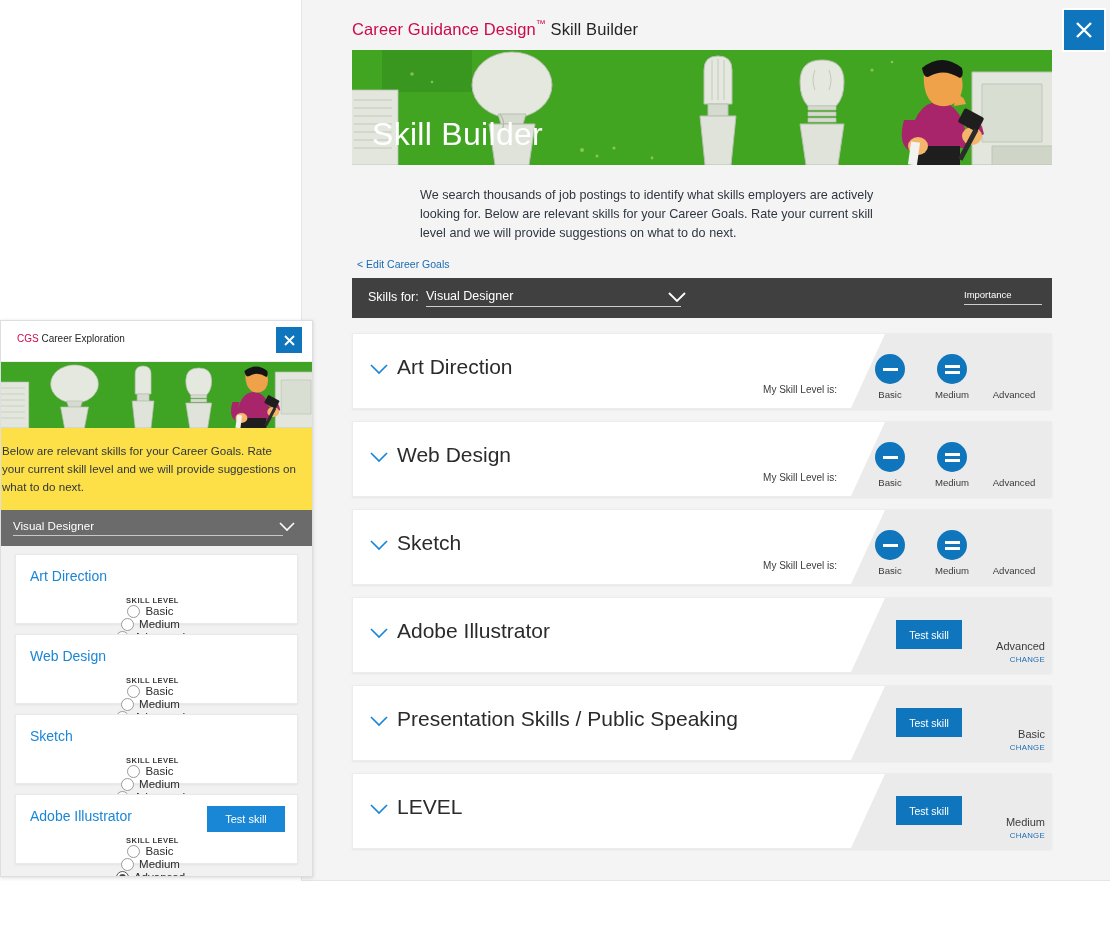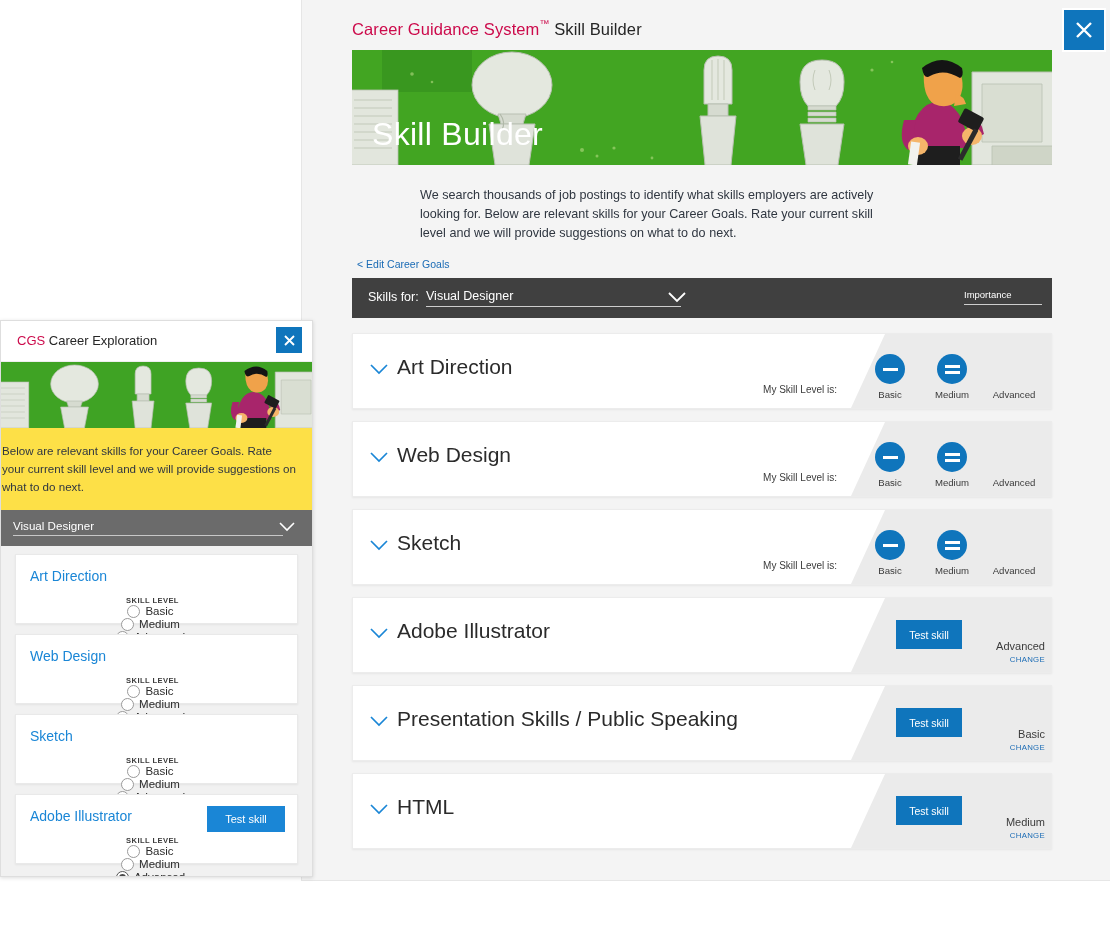--- a/index.html
+++ b/index.html
@@ -136,21 +136,21 @@
     background: #f1f1f1; border: 1px solid #dedede;
     box-shadow: 0 1px 4px rgba(0,0,0,0.14);
     overflow: hidden;
   }
   .side-header {
     position: relative; height: 41px; background: #ffffff;
     border-bottom: 1px solid #eeeeee;
   }
   .side-title {
     position: absolute; left: 16px; top: 12px;
-    font-size: 13px; color: #262626; white-space: nowrap;
+    font-size: 10px; color: #262626; white-space: nowrap;
   }
   .side-title .cgs { color: #cc0a4b; }
   .close-btn-side {
     position: absolute; right: 10px; top: 6px; width: 26px; height: 26px;
     background: #0f75bc; cursor: pointer;
     display: flex; align-items: center; justify-content: center;
   }
   .side-hero { position: relative; width: 100%; height: 66px; overflow: hidden; background: #3fa324; }
   .side-intro {
     padding: 14px 16px 14px 1px; font-size: 11.6px; line-height: 1.55; color: #2f3640;
@@ -203,21 +203,21 @@
 </style>
 </head>
 <body>
 
 <div id="root">
 
   <div class="main-panel">
     <div class="main-inner">
 
       <div class="main-title">
-        <span class="cgs">Career Guidance System</span><span class="tm">™</span><span class="rest"> Skill Builder</span>
+        <span class="cgs">Career Guidance Design</span><span class="tm">™</span><span class="rest"> Skill Builder</span>
       </div>
 
       <div class="close-btn-main">
         <svg width="22" height="22" viewBox="0 0 22 22">
           <path d="M4 4 L18 18 M18 4 L4 18" stroke="#ffffff" stroke-width="2.4" fill="none"></path>
         </svg>
       </div>
 
       <div class="hero">
         <svg class="art" viewBox="0 0 700 115" preserveAspectRatio="none">
@@ -402,21 +402,21 @@
             </svg>
             <div class="row-title">Presentation Skills / Public Speaking</div>
             <button class="test-skill-btn">Test skill</button>
             <div class="result-wrap"><span class="result-level">Basic</span><span class="result-change">CHANGE</span></div>
           </div>
           <div class="skill-row">
             <div class="row-slant"></div>
             <svg class="row-chevron" width="20" height="13" viewBox="0 0 20 13">
               <path d="M2 2 L10 10 L18 2" stroke="#1a86d6" stroke-width="1.7" fill="none"></path>
             </svg>
-            <div class="row-title">HTML</div>
+            <div class="row-title">LEVEL</div>
             <button class="test-skill-btn">Test skill</button>
             <div class="result-wrap"><span class="result-level">Medium</span><span class="result-change">CHANGE</span></div>
           </div>
         </div>
 
     </div>
   </div>
 
   <div class="side-panel">
 

